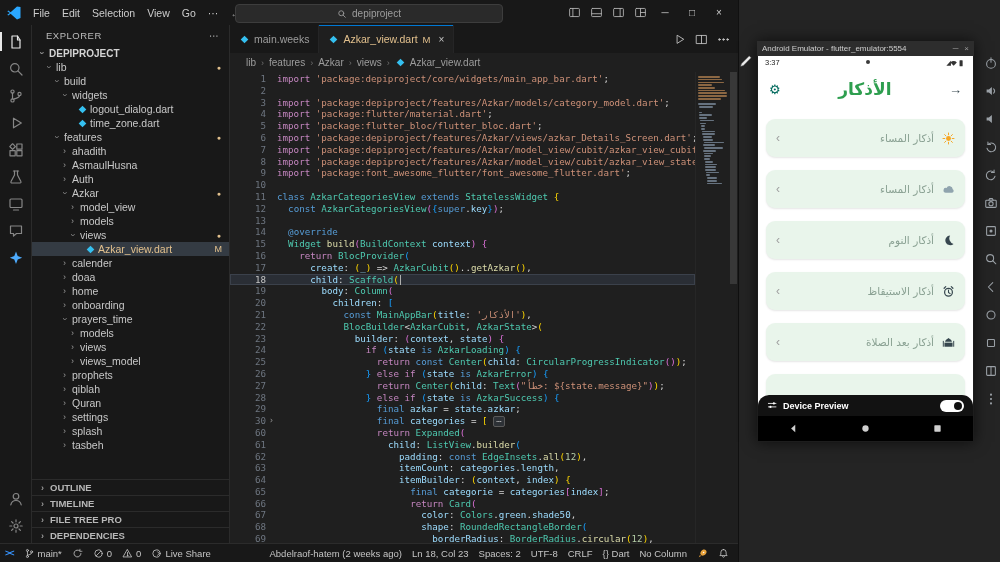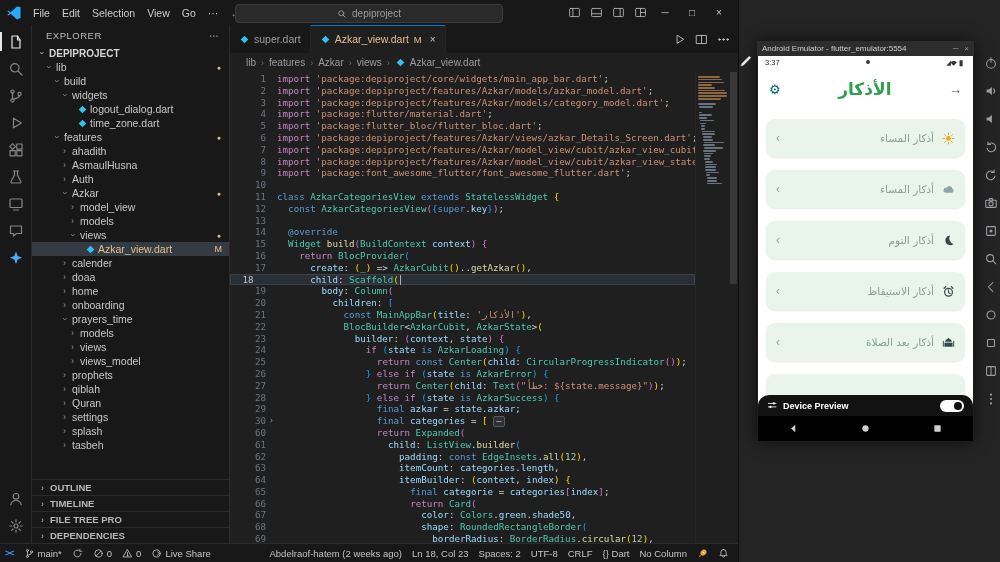--- a/index.html
+++ b/index.html
@@ -66,21 +66,21 @@
               color:#9d9d9d;flex-shrink:0;}
   .bc-sep{color:#6e6e6e;font-size:9px;}
 
   .code-wrap{flex:1;display:flex;min-height:0;}
   .code-lines{flex:1;overflow:hidden;padding-top:1px;min-width:0;}
   .code-line{display:flex;height:11.8px;line-height:11.8px;
              font-family:"DejaVu Sans Mono","DejaVu Sans",monospace;font-size:9.2px;
              white-space:pre;color:#d4d4d4;}
   .code-line.current{background:#2a2e35;box-shadow:inset 0 0 0 1px #3b414b;}
   .ln{width:36px;text-align:right;color:#6e7681;flex-shrink:0;}
-  .code-line.current .ln{color:#c6c6c6;text-align:center;}
+  .code-line.current .ln{color:#c6c6c6;}
   .fold-gutter{width:11px;text-align:center;color:#9a9a9a;font-size:8px;flex-shrink:0;}
   .lc{flex-shrink:0;}
   .caret{display:inline-block;width:1px;height:10px;background:#aeafad;margin-left:1px;vertical-align:middle;}
   .fold-pill{display:inline-block;border:1px solid #5a5a5a;background:#2d3136;color:#c8c8c8;
              border-radius:2px;font-size:8px;line-height:9px;padding:0 3px;margin-left:5px;}
   .minimap{width:33px;flex-shrink:0;background:#1f1f1f;border-left:1px solid #262626;padding-top:3px;overflow:hidden;}
   .mmbar{height:1.7px;margin-top:1.05px;border-radius:1px;opacity:.75;}
   .scrollbar{width:9px;flex-shrink:0;background:#1f1f1f;position:relative;}
   .scroll-thumb{position:absolute;top:0;left:1px;right:1px;height:212px;background:rgba(121,121,121,.28);}
 
@@ -423,21 +423,21 @@
 
     <div class="editor-col">
       <div class="tabbar">
         <div id="tabs" style="display:flex;">
             <div class="tab">
               <span class="dartic">
                 <svg width="9" height="9" viewBox="0 0 16 16" fill="none" stroke="currentColor" stroke-width="1.1" stroke-linecap="round" stroke-linejoin="round">
                   <path d="M8 1.2 14.8 8 8 14.8 1.2 8z" fill="#35c0f0" stroke="none"></path>
                 </svg>
               </span>
-              <span>super.dart</span>
+              <span>main.weeks</span>
             </div>
             <div class="tab active">
               <span class="dartic">
                 <svg width="9" height="9" viewBox="0 0 16 16" fill="none" stroke="currentColor" stroke-width="1.1" stroke-linecap="round" stroke-linejoin="round">
                   <path d="M8 1.2 14.8 8 8 14.8 1.2 8z" fill="#35c0f0" stroke="none"></path>
                 </svg>
               </span>
               <span>Azkar_view.dart</span>
               <span class="tab-m">M</span>
               <span class="tab-close">×</span>
@@ -476,21 +476,21 @@
           <span class="dartic">
             <svg width="9" height="9" viewBox="0 0 16 16" fill="none" stroke="currentColor" stroke-width="1.1" stroke-linecap="round" stroke-linejoin="round">
               <path d="M8 1.2 14.8 8 8 14.8 1.2 8z" fill="#35c0f0" stroke="none"></path>
             </svg>
           </span>
           <span>Azkar_view.dart</span>
         </div>
       <div class="code-wrap">
         <div class="code-lines">
             <div class="code-line"><span class="ln">1</span><span class="fold-gutter"></span><span class="lc"><span style="color: rgb(197, 134, 192);">import</span><span style="color: rgb(212, 212, 212);"> </span><span style="color: rgb(206, 145, 120);">'package:depiproject/core/widgets/main_app_bar.dart'</span><span style="color: rgb(212, 212, 212);">;</span></span></div>
-            <div class="code-line"><span class="ln">2</span><span class="fold-gutter"></span><span class="lc"><span style="color: rgb(197, 134, 192);">import</span><span style="color: rgb(212, 212, 212);"> </span><span style="color: rgb(206, 145, 120);">'package:depiproject/features/Azkar/models/azkar_model.dart'</span><span style="color: rgb(212, 212, 212);">;</span></span></div>
+            <div class="code-line"><span class="ln">2</span><span class="fold-gutter"></span></div>
             <div class="code-line"><span class="ln">3</span><span class="fold-gutter"></span><span class="lc"><span style="color: rgb(197, 134, 192);">import</span><span style="color: rgb(212, 212, 212);"> </span><span style="color: rgb(206, 145, 120);">'package:depiproject/features/Azkar/models/category_model.dart'</span><span style="color: rgb(212, 212, 212);">;</span></span></div>
             <div class="code-line"><span class="ln">4</span><span class="fold-gutter"></span><span class="lc"><span style="color: rgb(197, 134, 192);">import</span><span style="color: rgb(212, 212, 212);"> </span><span style="color: rgb(206, 145, 120);">'package:flutter/material.dart'</span><span style="color: rgb(212, 212, 212);">;</span></span></div>
             <div class="code-line"><span class="ln">5</span><span class="fold-gutter"></span><span class="lc"><span style="color: rgb(197, 134, 192);">import</span><span style="color: rgb(212, 212, 212);"> </span><span style="color: rgb(206, 145, 120);">'package:flutter_bloc/flutter_bloc.dart'</span><span style="color: rgb(212, 212, 212);">;</span></span></div>
             <div class="code-line"><span class="ln">6</span><span class="fold-gutter"></span><span class="lc"><span style="color: rgb(197, 134, 192);">import</span><span style="color: rgb(212, 212, 212);"> </span><span style="color: rgb(206, 145, 120);">'package:depiproject/features/Azkar/views/azkar_Details_Screen.dart'</span><span style="color: rgb(212, 212, 212);">;</span></span></div>
             <div class="code-line"><span class="ln">7</span><span class="fold-gutter"></span><span class="lc"><span style="color: rgb(197, 134, 192);">import</span><span style="color: rgb(212, 212, 212);"> </span><span style="color: rgb(206, 145, 120);">'package:depiproject/features/Azkar/model_view/cubit/azkar_view_cubit.dart'</span></span></div>
             <div class="code-line"><span class="ln">8</span><span class="fold-gutter"></span><span class="lc"><span style="color: rgb(197, 134, 192);">import</span><span style="color: rgb(212, 212, 212);"> </span><span style="color: rgb(206, 145, 120);">'package:depiproject/features/Azkar/model_view/cubit/azkar_view_state.dart'</span></span></div>
             <div class="code-line"><span class="ln">9</span><span class="fold-gutter"></span><span class="lc"><span style="color: rgb(197, 134, 192);">import</span><span style="color: rgb(212, 212, 212);"> </span><span style="color: rgb(206, 145, 120);">'package:font_awesome_flutter/font_awesome_flutter.dart'</span><span style="color: rgb(212, 212, 212);">;</span></span></div>
             <div class="code-line"><span class="ln">10</span><span class="fold-gutter"></span><span class="lc"></span></div>
             <div class="code-line"><span class="ln">11</span><span class="fold-gutter"></span><span class="lc"><span style="color: rgb(86, 156, 214);">class</span><span style="color: rgb(212, 212, 212);"> </span><span style="color: rgb(78, 201, 176);">AzkarCategoriesView</span><span style="color: rgb(212, 212, 212);"> </span><span style="color: rgb(86, 156, 214);">extends</span><span style="color: rgb(212, 212, 212);"> </span><span style="color: rgb(78, 201, 176);">StatelessWidget</span><span style="color: rgb(212, 212, 212);"> </span><span style="color: rgb(255, 215, 0);">{</span></span></div>
             <div class="code-line"><span class="ln">12</span><span class="fold-gutter"></span><span class="lc"><span style="color: rgb(212, 212, 212);"> </span><span style="color: rgb(212, 212, 212);"> </span><span style="color: rgb(86, 156, 214);">const</span><span style="color: rgb(212, 212, 212);"> </span><span style="color: rgb(78, 201, 176);">AzkarCategoriesView</span><span style="color: rgb(218, 112, 214);">(</span><span style="color: rgb(23, 159, 255);">{</span><span style="color: rgb(86, 156, 214);">super</span><span style="color: rgb(212, 212, 212);">.</span><span style="color: rgb(156, 220, 254);">key</span><span style="color: rgb(23, 159, 255);">}</span><span style="color: rgb(218, 112, 214);">)</span><span style="color: rgb(212, 212, 212);">;</span></span></div>

